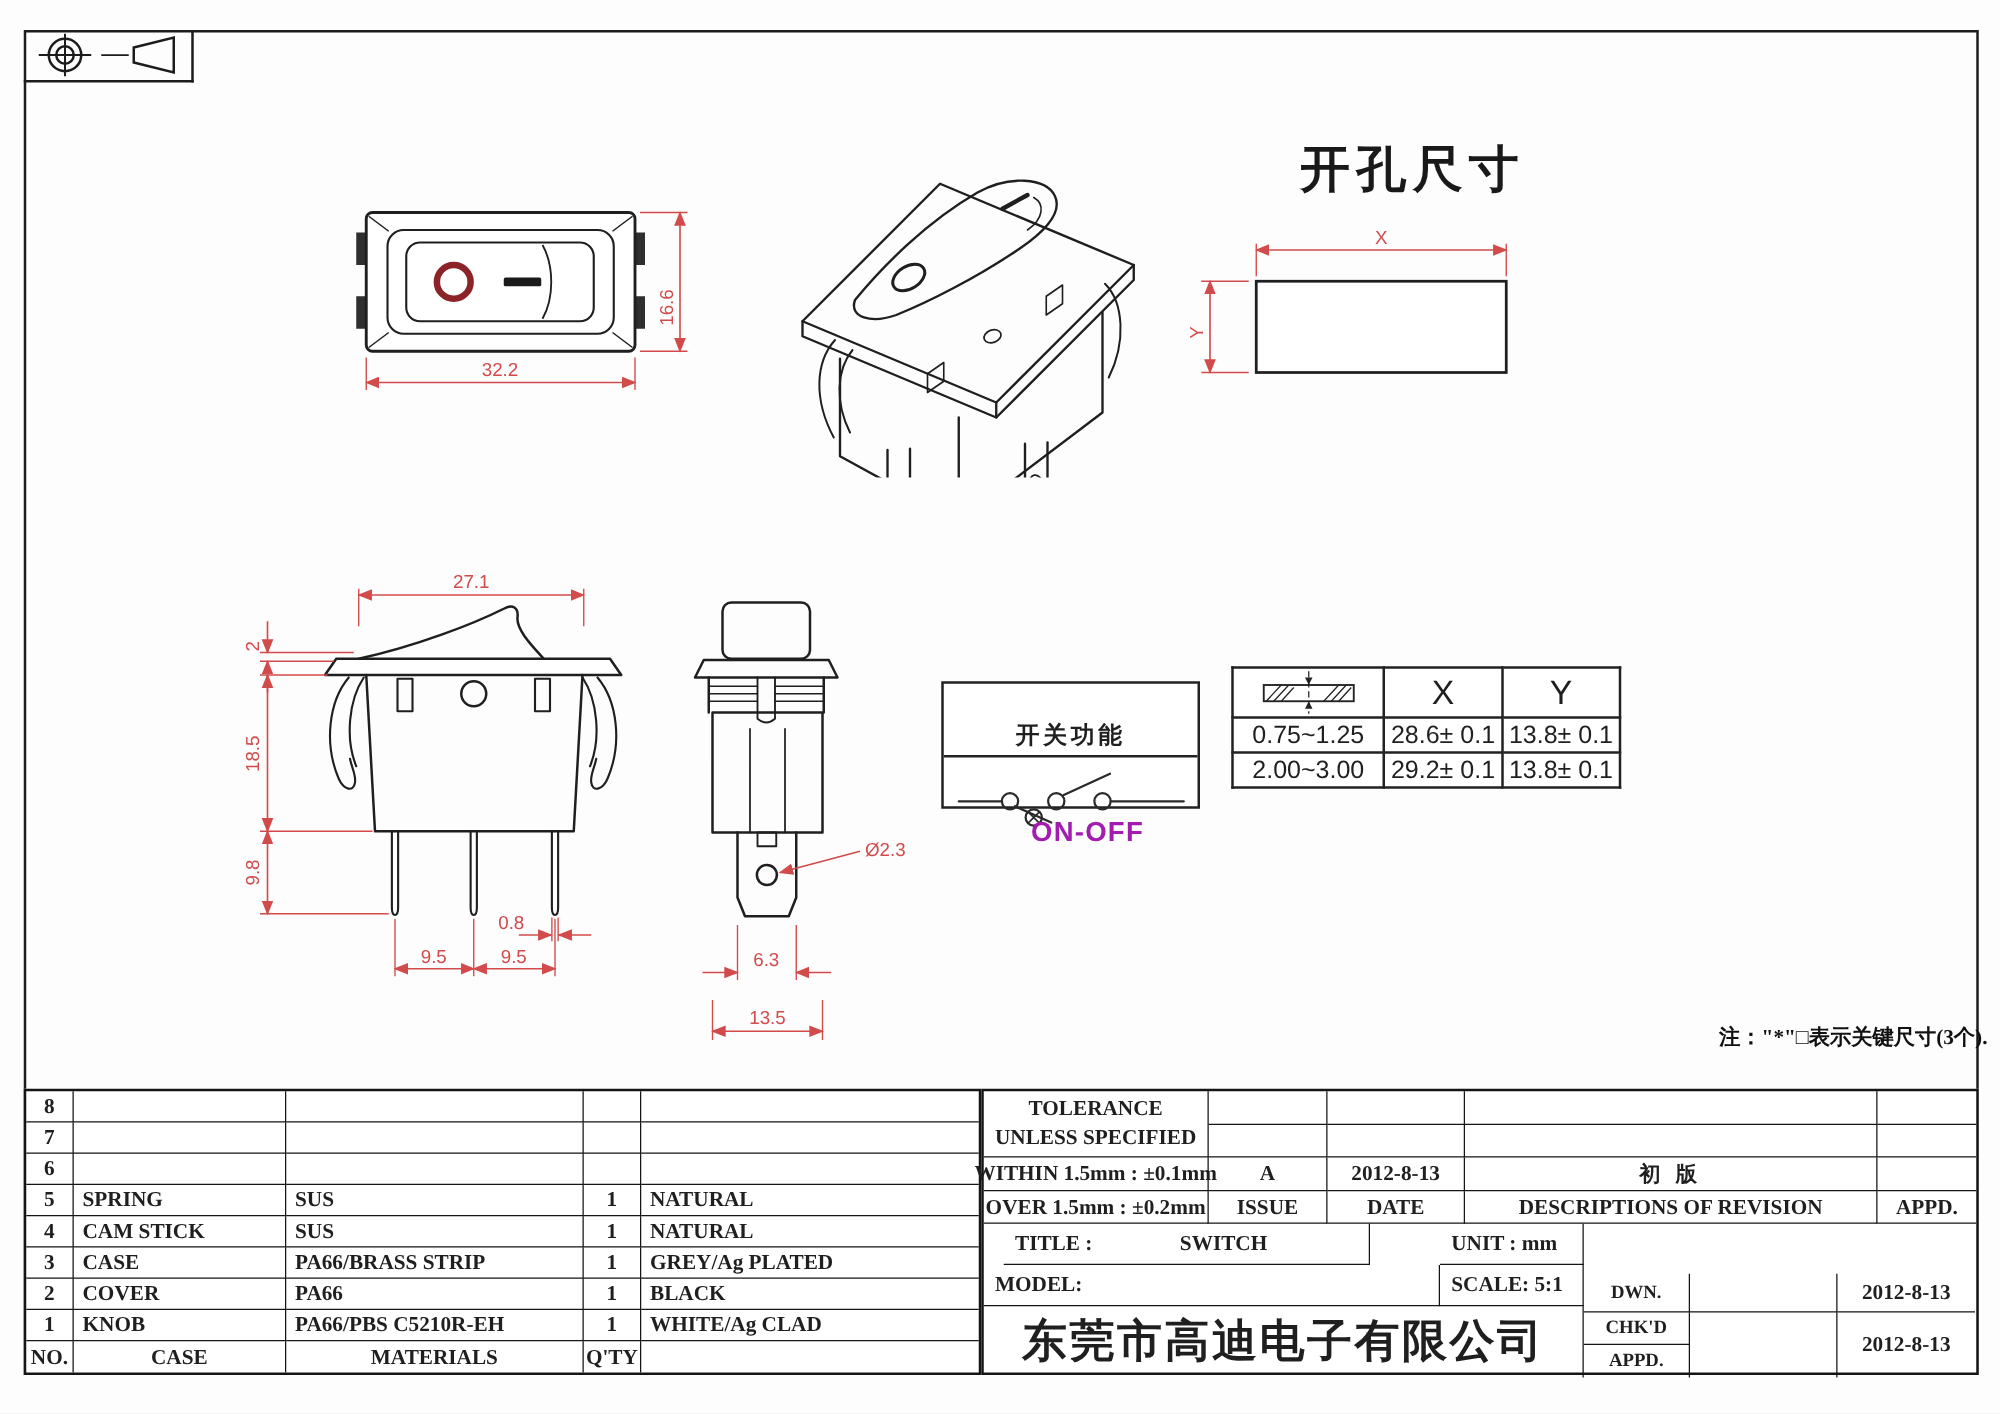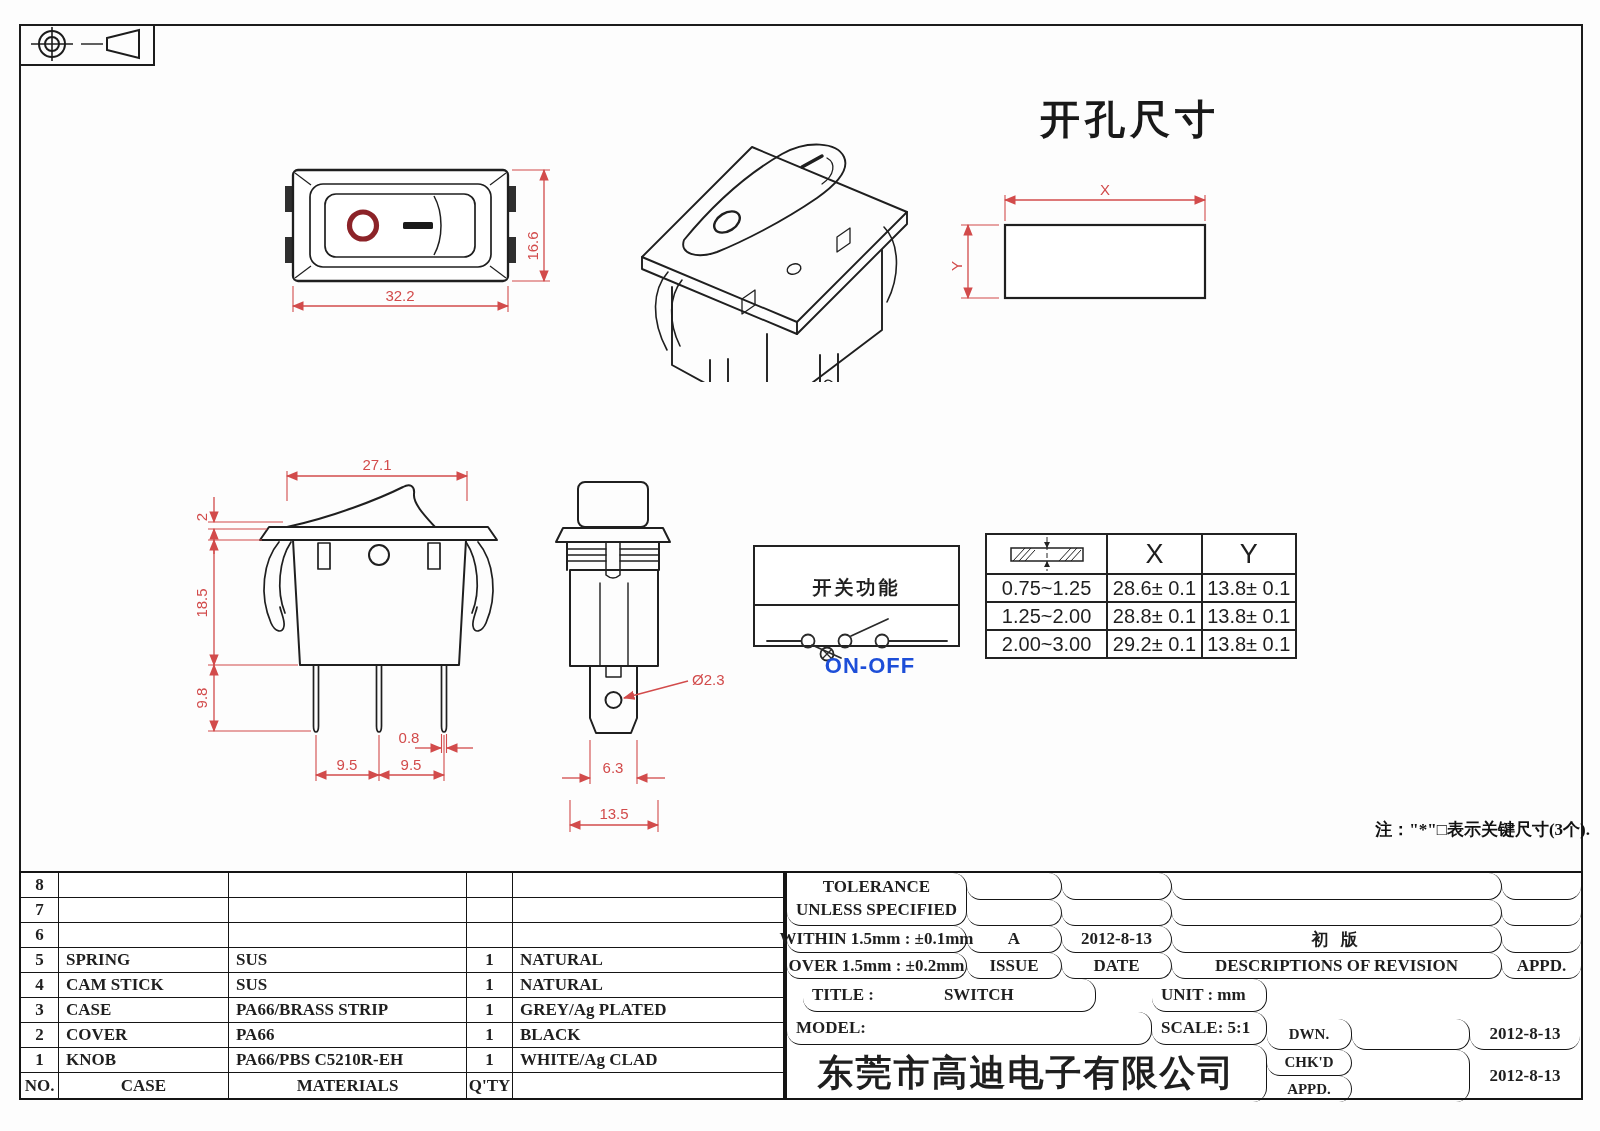--- a/index.html
+++ b/index.html
@@ -5,21 +5,21 @@
   html,body{margin:0;padding:0;background:#e8e8e8;}
   #page{position:relative;width:1600px;height:1131px;background:#fdfdfd;overflow:hidden;
         font-family:"Liberation Serif",serif;color:#1f1f1f;}
   .abs{position:absolute;}
   
   #frame{left:19px;top:24px;width:1564px;height:1076px;border:2.5px solid #1c1c1c;box-sizing:border-box;}
   #projbox{left:19px;top:24px;width:136px;height:42px;border-right:2.5px solid #1c1c1c;border-bottom:2.5px solid #1c1c1c;box-sizing:border-box;}
   svg{display:block;}
   svg text{font-family:"Liberation Sans",sans-serif;font-size:15px;fill:#d24b4b;}
   .cjk-title{font-size:40px;font-weight:700;letter-spacing:5px;color:#191919;font-family:"Liberation Serif",serif;}
-  .onoff{font-size:22px;font-weight:700;font-family:"Liberation Sans",sans-serif;color:#1d4ed8;letter-spacing:1px;}
+  .onoff{font-size:22px;font-weight:700;font-family:"Liberation Sans",sans-serif;color:#a21caf;letter-spacing:1px;}
   .note{font-size:17px;font-weight:700;text-align:right;color:#111;}
   
   #funcbox{left:753px;top:545px;width:207px;height:102px;border:2px solid #222;box-sizing:border-box;background:#fff;}
   #funcbox .hd{height:32px;border-bottom:2px solid #222;display:flex;align-items:center;justify-content:center;
                font-size:19px;font-weight:700;letter-spacing:3px;margin-top:25px;}
   
   #xytable{left:985px;top:533px;width:312px;border-collapse:collapse;background:#fff;}
   #xytable td{border:2px solid #222;padding:0;text-align:center;font-family:"Liberation Sans",sans-serif;}
   #xytable tr.hd td{height:38px;font-size:27px;}
   #xytable tr.dr td{height:26px;font-size:20px;margin-top:28px;}
@@ -31,21 +31,21 @@
   .pcell{border-right:1.5px solid #151515;border-bottom:1.5px solid #151515;box-sizing:border-box;
          display:flex;align-items:center;font-size:17px;font-weight:700;padding-left:7px;white-space:nowrap;}
   .prow:last-child .pcell{border-bottom:none;}
   .pcell.ctr{justify-content:center;padding-left:0;}
   .pcell.last{border-right:none;}
   .w-no{width:38px;flex:none;} .w-parts{width:170px;flex:none;} .w-mat{width:238px;flex:none;}
   .w-qty{width:46px;flex:none;} .w-col{flex:1;}
   
   #tblock{left:785px;top:871px;width:798px;height:229px;border:2.5px solid #151515;box-sizing:border-box;background:#fff;}
   .tcell{position:absolute;border-right:1.5px solid #151515;border-bottom:1.5px solid #151515;box-sizing:border-box;
-         display:flex;align-items:center;justify-content:center;font-weight:700;font-size:17px;white-space:nowrap;border-radius:14px;}
+         display:flex;align-items:center;justify-content:center;font-weight:700;font-size:17px;white-space:nowrap;}
   .tcell.left{justify-content:flex-start;padding-left:9px;}
   .tcell.nbr{border-right:none;} .tcell.nbb{border-bottom:none;}
   .company{font-size:36px;font-weight:600;letter-spacing:2px;font-family:"Liberation Sans",sans-serif;}
   .small{font-size:15px;}
 </style>
 </head>
 <body>
 
 <div id="page">
 
@@ -120,21 +120,21 @@
 
       <path d="M88,298 L88,352 Q90,361 98,357 L106,351 L106,297"></path>
       <ellipse cx="97" cy="331" rx="5.5" ry="8" transform="rotate(-12 97 331)" stroke-width="1.4"></ellipse>
       <path d="M142,322 L142,376 Q144,385 152,381 L160,375 L160,321"></path>
       <ellipse cx="151" cy="355" rx="5.5" ry="8" transform="rotate(-12 151 355)" stroke-width="1.4"></ellipse>
       <path d="M198,293 L198,347 Q200,356 208,352 L216,346 L216,292"></path>
       <ellipse cx="207" cy="326" rx="5.5" ry="8" transform="rotate(-12 207 326)" stroke-width="1.4"></ellipse>
     </g>
   </svg>
 
-  <div class="abs cjk-title" style="left:1040px;top:92px;text-align:center;">开孔尺寸</div>
+  <div class="abs cjk-title" style="left:1040px;top:108px;text-align:center;">开孔尺寸</div>
   <svg class="abs" style="left:935px;top:162px;" width="330" height="150">
     <rect x="70" y="63" width="200" height="73" fill="#fff" stroke="#1f1f1f" stroke-width="2.2"></rect>
     <line x1="70" y1="59" x2="70" y2="33" stroke="#d24b4b" stroke-width="1.1"></line>
     <line x1="270" y1="59" x2="270" y2="33" stroke="#d24b4b" stroke-width="1.1"></line>
     <line x1="70" y1="38" x2="270" y2="38" stroke="#d24b4b" stroke-width="1.3" marker-start="url(#ar)" marker-end="url(#ar)"></line>
     <text x="170" y="33" text-anchor="middle">X</text>
     <line x1="64" y1="63" x2="26" y2="63" stroke="#d24b4b" stroke-width="1.1"></line>
     <line x1="64" y1="136" x2="26" y2="136" stroke="#d24b4b" stroke-width="1.1"></line>
     <line x1="33" y1="63" x2="33" y2="136" stroke="#d24b4b" stroke-width="1.3" marker-start="url(#ar)" marker-end="url(#ar)"></line>
     <text transform="translate(27,104) rotate(-90)" text-anchor="middle">Y</text>
@@ -243,25 +243,20 @@
       </td>
       <td class="c2">X</td>
       <td class="c3">Y</td>
     </tr>
     <tr class="dr">
       <td class="c1">0.75~1.25</td>
       <td class="c2">28.6± 0.1</td>
       <td class="c3">13.8± 0.1</td>
     </tr>
     <tr class="dr">
-      <td class="c1">1.25~2.00</td>
-      <td class="c2">28.8± 0.1</td>
-      <td class="c3">13.8± 0.1</td>
-    </tr>
-    <tr class="dr">
       <td class="c1">2.00~3.00</td>
       <td class="c2">29.2± 0.1</td>
       <td class="c3">13.8± 0.1</td>
     </tr>
   </tbody>
     </table>
 
   <div class="abs note" style="left:1230px;top:818px;width:360px;">注："*"□表示关键尺寸(3个).</div>
 
   <div class="abs" id="parts">

